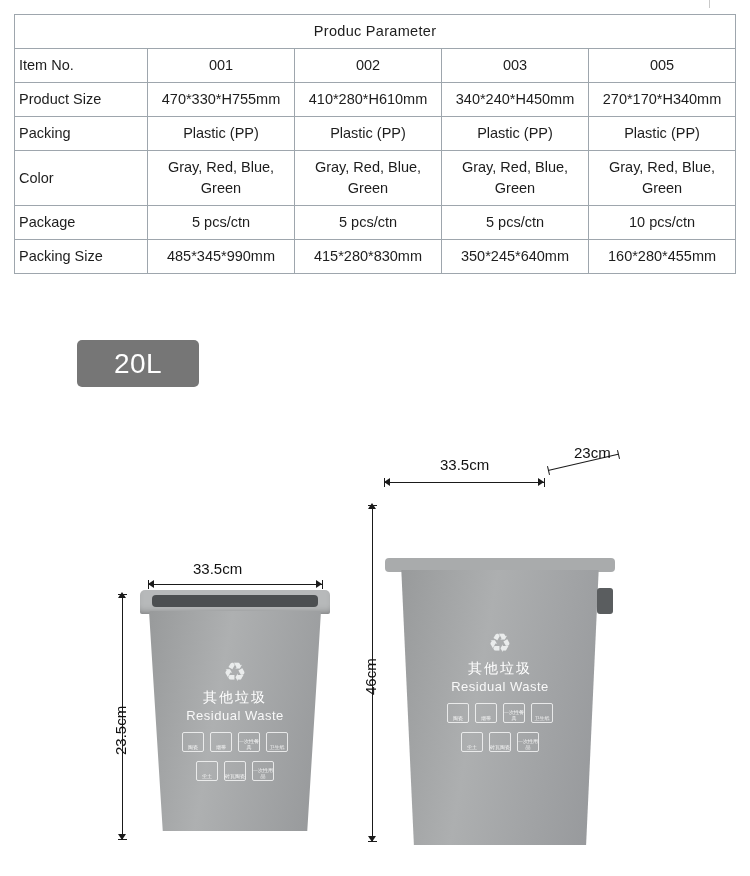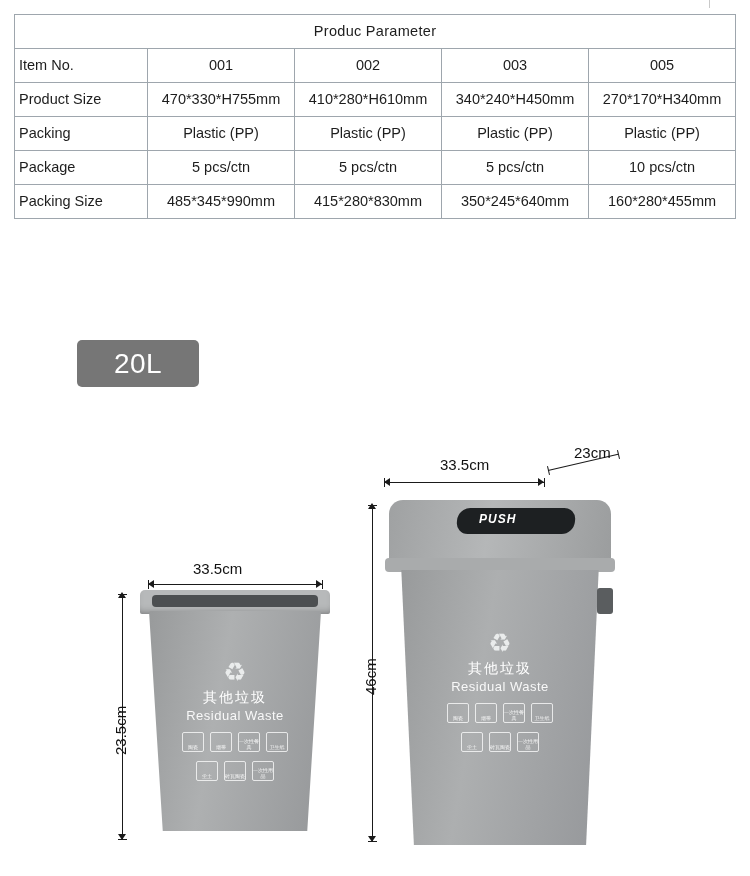--- a/index.html
+++ b/index.html
@@ -279,20 +279,27 @@
       </tr>
 
       <tr>
         <td class="label">Packing</td>
         <td>Plastic (PP)</td>
         <td>Plastic (PP)</td>
         <td>Plastic (PP)</td>
         <td>Plastic (PP)</td>
       </tr>
 
+      <tr>
+        <td class="label">Color</td>
+        <td>Gray, Red, Blue, Green</td>
+        <td>Gray, Red, Blue, Green</td>
+        <td>Gray, Red, Blue, Green</td>
+        <td>Gray, Red, Blue, Green</td>
+      </tr>
 
       <tr>
         <td class="label">Package</td>
         <td>5 pcs/ctn</td>
         <td>5 pcs/ctn</td>
         <td>5 pcs/ctn</td>
         <td>10 pcs/ctn</td>
       </tr>
 
       <tr>
@@ -342,24 +349,20 @@
   <div class="dim-text" style="left:193px; top:140px;">33.5cm</div>
 
   <div class="dline v" style="left:122px; top:174px; height:246px;"></div>
   <div class="arrow up" style="left:118px; top:172px;"></div>
   <div class="arrow down" style="left:118px; top:414px;"></div>
   <div class="tick h" style="left:118px; top:174px;"></div>
   <div class="tick h" style="left:118px; top:419px;"></div>
   <div class="dim-text vert" style="left:112px; top:335px;">23.5cm</div>
 
   <div class="bin" id="bin-large">
-    <div class="lid">
-      <div class="push-panel"></div>
-      <div class="push-label">PUSH</div>
-    </div>
     <div class="collar"></div>
     <div class="body">
       <div class="print" style="top:60px;">
         <div class="recycle">♻</div>
         <div class="cn">其他垃圾</div>
         <div class="en">Residual Waste</div>
         <div class="icon-row">
           <div class="icon-cell">陶瓷</div>
           <div class="icon-cell">烟蒂</div>
           <div class="icon-cell">一次性餐具</div>

